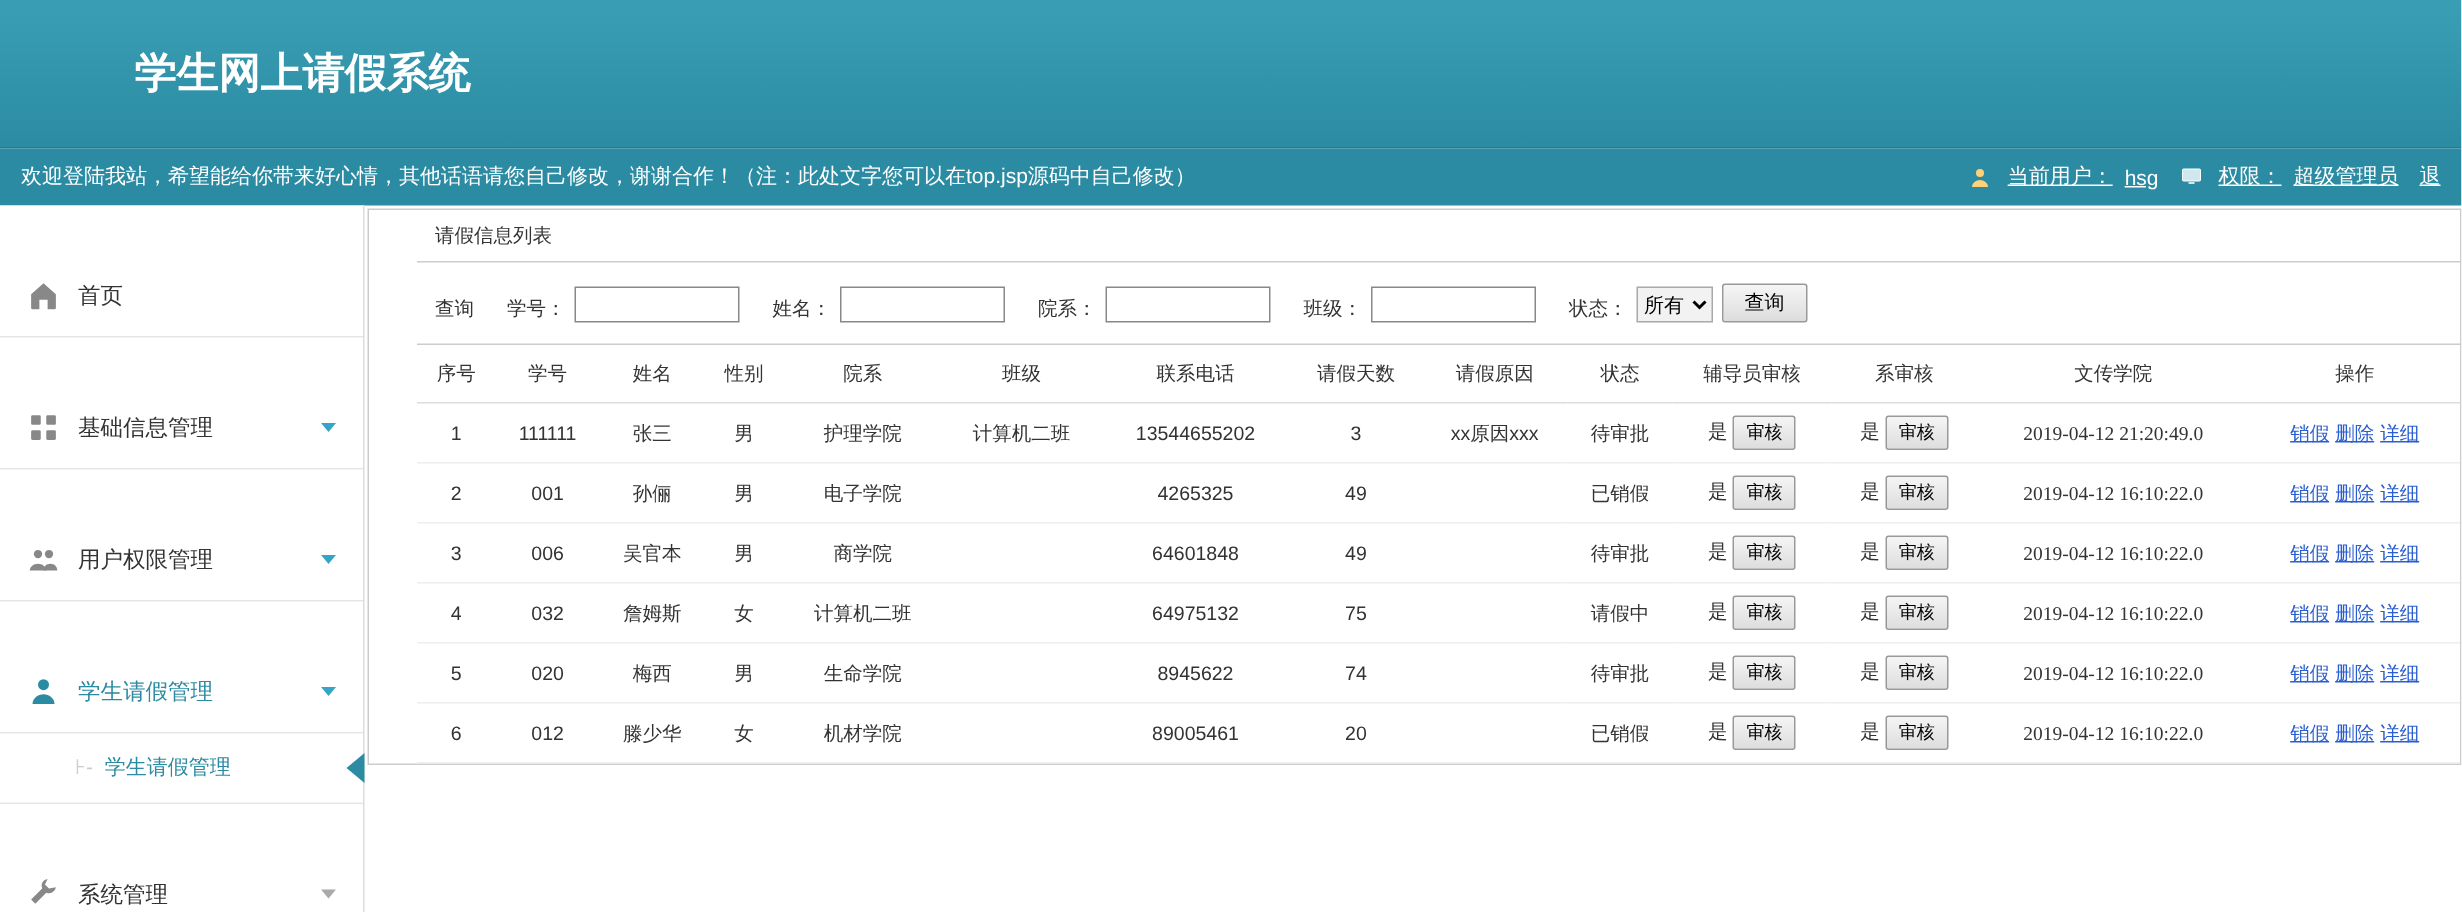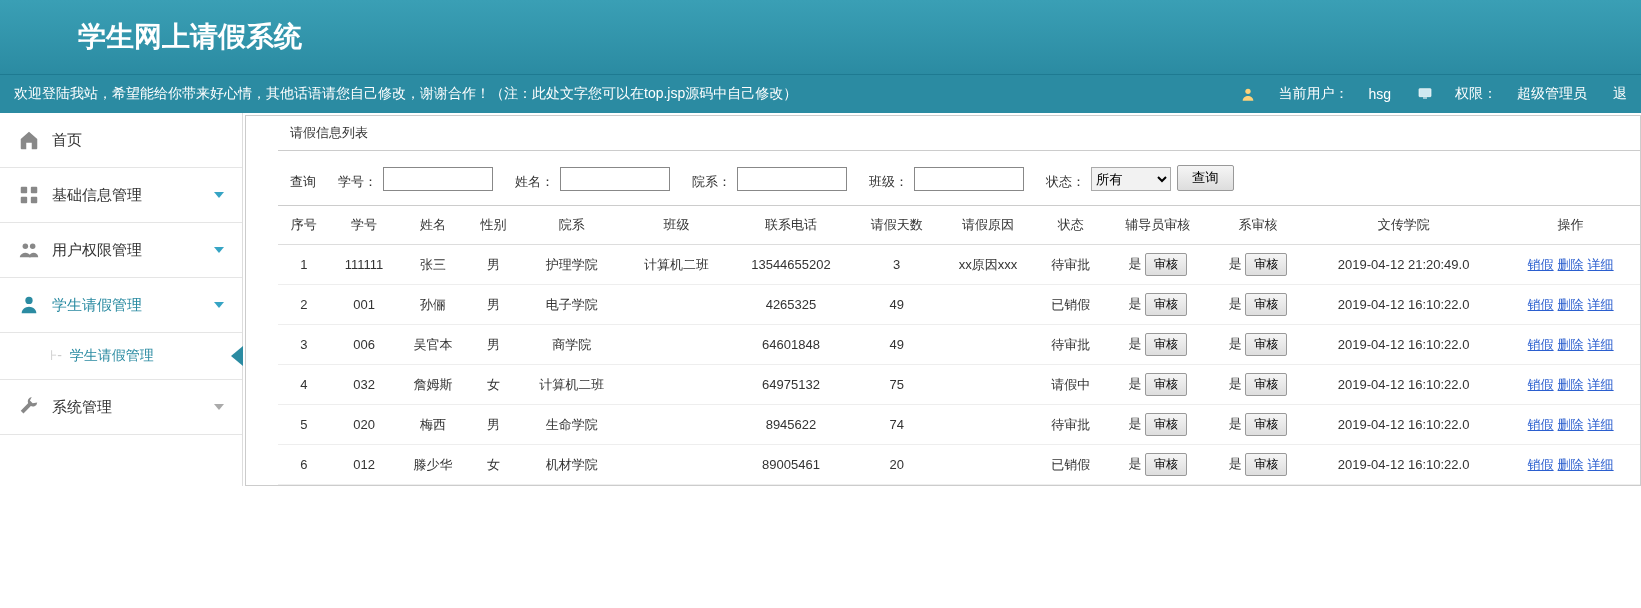--- a/index.html
+++ b/index.html
@@ -1,52 +1,52 @@
 <!DOCTYPE html>
 <html><head>
 <meta charset="utf-8">
 <style>
 * { margin: 0; padding: 0; box-sizing: border-box; }
 body { font-family: "Microsoft YaHei", Arial, sans-serif; font-size: 13px; background: #fff; color: #333; }
 
-.header-top { background: linear-gradient(to bottom, #3a9fb5 0%, #2b8ba2 100%); border-bottom: 1px solid #1e7a91; padding: 0; }
+.header-top { background: linear-gradient(to bottom, #3a9fb5 0%, #2b8ba2 100%); border-bottom: 1px solid #1e7a91; padding: 12px; }
 .header-title { color: #fff; font-size: 28px; font-weight: bold; padding: 18px 0 18px 78px; }
 
 .header-sub { background: #2b8ba2; color: #fff; padding: 10px 14px; display: flex; align-items: center; font-size: 14px; }
 .header-sub-left { flex: 1; }
-.header-sub-right { display: flex; align-items: center; gap: 20px; white-space: nowrap; }
+.header-sub-right { display: flex; align-items: center; gap: 8px; white-space: nowrap; text-decoration: underline; }
 .header-icon { width: 16px; height: 16px; display: inline-block; vertical-align: middle; margin-right: 2px; }
 
 .layout { display: flex; }
 .sidebar { width: 243px; border-right: 1px solid #ddd; background: #fff; }
-.side-item { display: flex; align-items: center; padding: 16px 18px; border-bottom: 1px solid #e5e5e5; cursor: pointer; color: #333; font-size: 15px; position: relative; }
+.side-item { display: flex; align-items: center; padding: 16px 18px; border-bottom: 1px solid #e5e5e5; cursor: pointer; color: #333; font-size: 15px; position: relative; margin-top: 33px; }
 .side-item.active { color: #2b8ba2; }
 .side-icon { width: 22px; height: 22px; margin-right: 12px; fill: #888; }
 .side-item.active .side-icon { fill: #2b8ba2; }
 .side-caret { position: absolute; right: 18px; width: 0; height: 0; border-left: 5px solid transparent; border-right: 5px solid transparent; border-top: 6px solid #36a4c4; }
 .side-caret.gray { border-top-color: #aaa; }
 .sub-item { padding: 14px 10px 14px 50px; font-size: 14px; color: #2b8ba2; cursor: pointer; position: relative; border-bottom: 1px solid #e5e5e5; }
 .sub-item::before { content: "⊦- "; color: #ccc; margin-right: 4px; }
 .sub-arrow { position: absolute; right: -1px; top: 50%; transform: translateY(-50%); width: 0; height: 0; border-top: 10px solid transparent; border-bottom: 10px solid transparent; border-right: 12px solid #2b8ba2; }
 
 .main { flex: 1; padding: 0; }
 .panel { border: 1px solid #ccc; margin: 2px 0 0 2px; padding-left: 32px; }
 .panel-title { padding: 8px 12px; border-bottom: 1px solid #ccc; font-size: 13px; }
 .search-bar { padding: 14px 12px; border-bottom: 1px solid #ccc; display: flex; align-items: flex-end; gap: 6px; flex-wrap: wrap; }
 .search-bar label { margin-left: 16px; }
 .search-bar input[type=text] { border: 1px solid #888; height: 24px; padding: 2px 4px; width: 110px; }
-.search-bar select { border: 1px solid #aaa; height: 24px; background: #f2f2f2; width: 80px; }
+.search-bar select { border: 1px solid #aaa; height: 24px; background: #f2f2f2; width: 51px; }
 .search-bar button { height: 26px; padding: 0 14px; border: 1px solid #999; background: linear-gradient(#f5f5f5,#ddd); cursor: pointer; border-radius: 2px; }
 
 table { width: 100%; border-collapse: collapse; }
 th { padding: 10px 6px; text-align: center; font-weight: normal; border-bottom: 1px solid #ddd; font-size: 13px; }
 td { padding: 8px 6px; text-align: center; border-bottom: 1px solid #eee; font-size: 13px; }
 .btn-sm { border: 1px solid #999; background: linear-gradient(#f5f5f5,#ddd); padding: 2px 8px; cursor: pointer; border-radius: 2px; font-size: 12px; }
 .link { color: #2b5fcf; text-decoration: underline; cursor: pointer; margin: 12px 2px; font-size: 13px; }
-.mono { font-family: Liberation Sans, sans-serif; }
+.mono { font-family: Liberation Serif, serif; }
 </style>
 </head>
 <body>
 
 <div class="header-top">
   <div class="header-title">学生网上请假系统</div>
 </div>
 <div class="header-sub">
   <div class="header-sub-left">欢迎登陆我站，希望能给你带来好心情，其他话语请您自己修改，谢谢合作！（注：此处文字您可以在top.jsp源码中自己修改）</div>
   <div class="header-sub-right">

